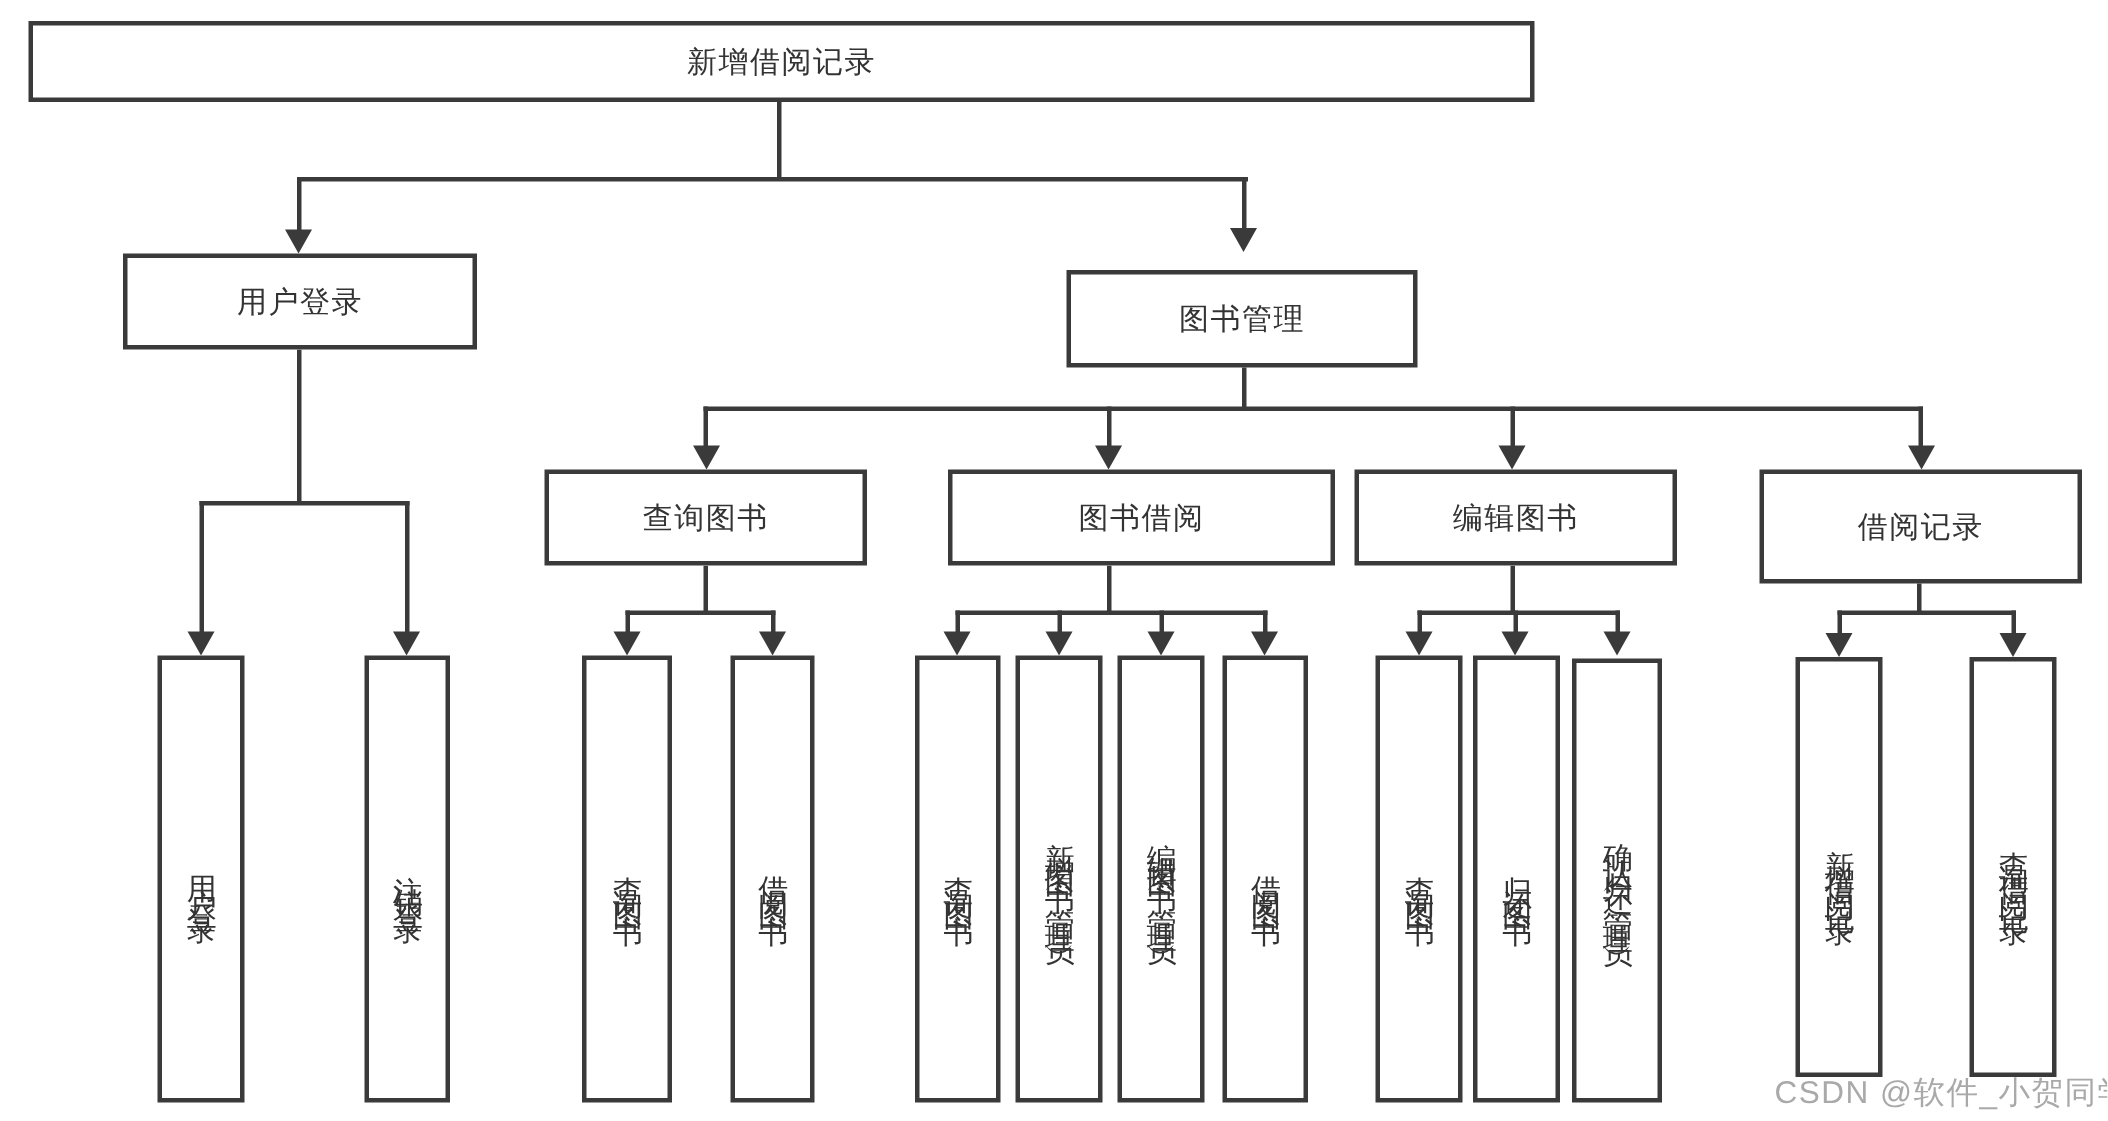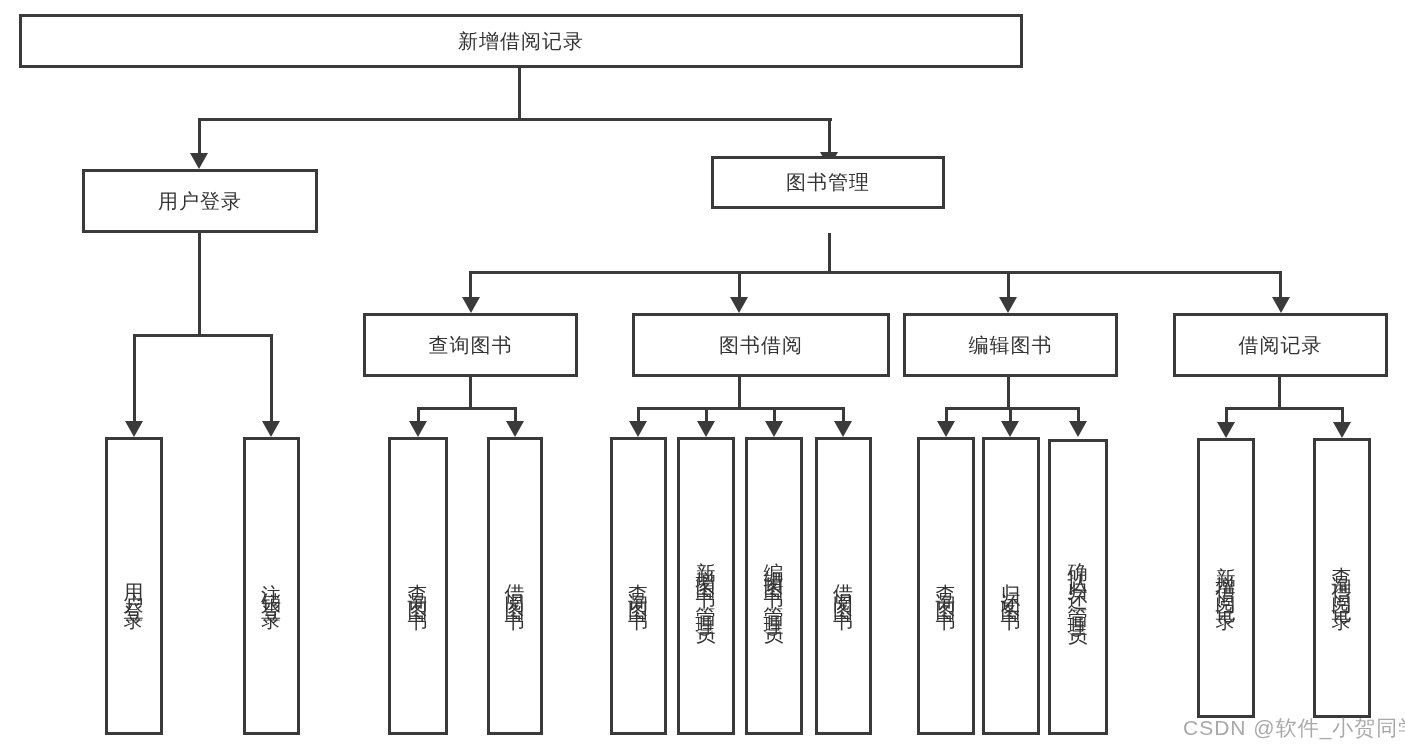--- a/index.html
+++ b/index.html
@@ -88,29 +88,29 @@
   <div class="hline" style="left:1225px;top:407px;width:119px"></div>
   <div class="vline" style="left:1225px;top:407px;height:17px"></div>
   <div class="arrow" style="left:1217px;top:422px"></div>
   <div class="vline" style="left:1341px;top:407px;height:17px"></div>
   <div class="arrow" style="left:1333px;top:422px"></div>
 
   <div class="node h" style="left:19px;top:14px;width:1004px;height:54px">新增借阅记录</div>
 
   <div class="node h" style="left:82px;top:169px;width:236px;height:64px">用户登录</div>
 
-  <div class="node h" style="left:711px;top:156px;width:234px;height:53px">图书管理</div>
+  <div class="node h" style="left:711px;top:180px;width:234px;height:65px">图书管理</div>
 
   <div class="node h" style="left:363px;top:313px;width:215px;height:64px">查询图书</div>
 
   <div class="node h" style="left:632px;top:313px;width:258px;height:64px">图书借阅</div>
 
   <div class="node h" style="left:903px;top:313px;width:215px;height:64px">编辑图书</div>
 
-  <div class="node h" style="left:1173px;top:313px;width:215px;height:64px">借阅记录</div>
+  <div class="node h" style="left:1173px;top:313px;width:215px;height:76px">借阅记录</div>
 
   <div class="node v" style="left:105px;top:437px;width:58px;height:298px">用户登录</div>
 
   <div class="node v" style="left:243px;top:437px;width:57px;height:298px">注销登录</div>
 
   <div class="node v" style="left:388px;top:437px;width:60px;height:298px">查询图书</div>
 
   <div class="node v" style="left:487px;top:437px;width:56px;height:298px">借阅图书</div>
 
   <div class="node v" style="left:610px;top:437px;width:57px;height:298px">查询图书</div>

